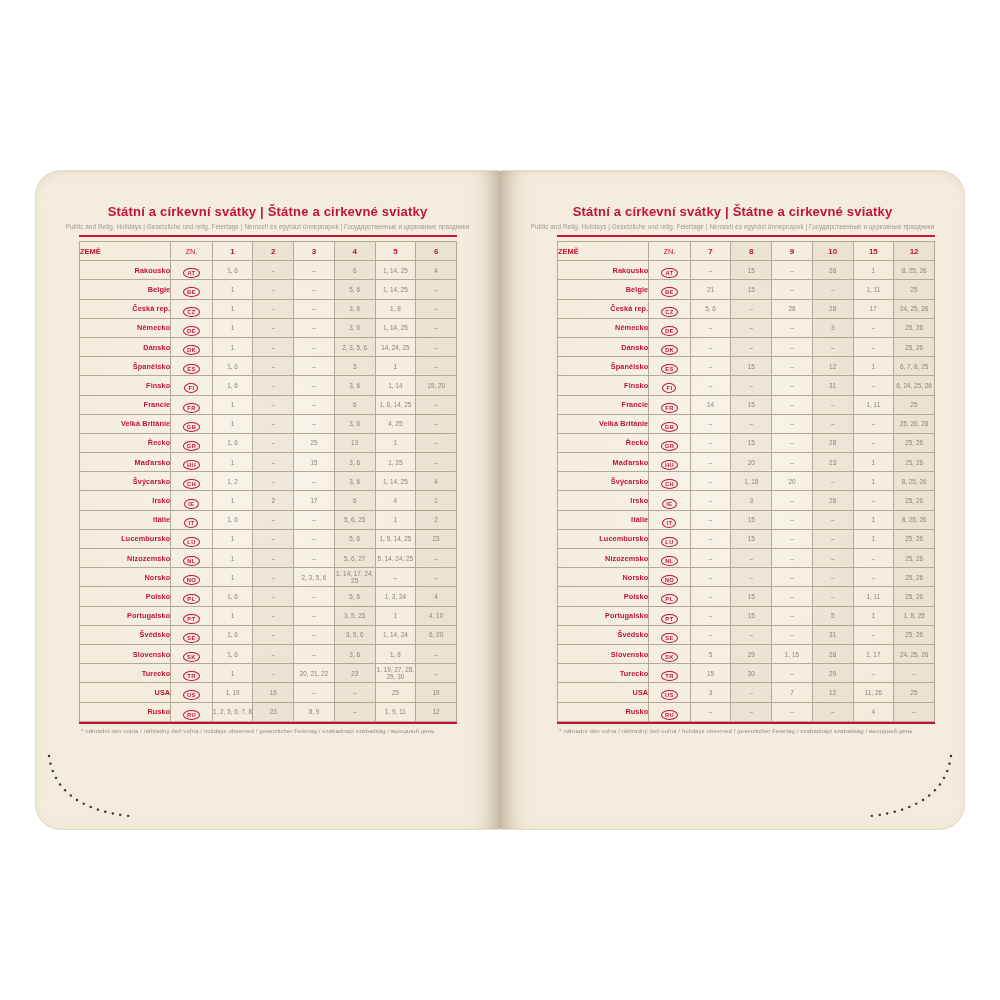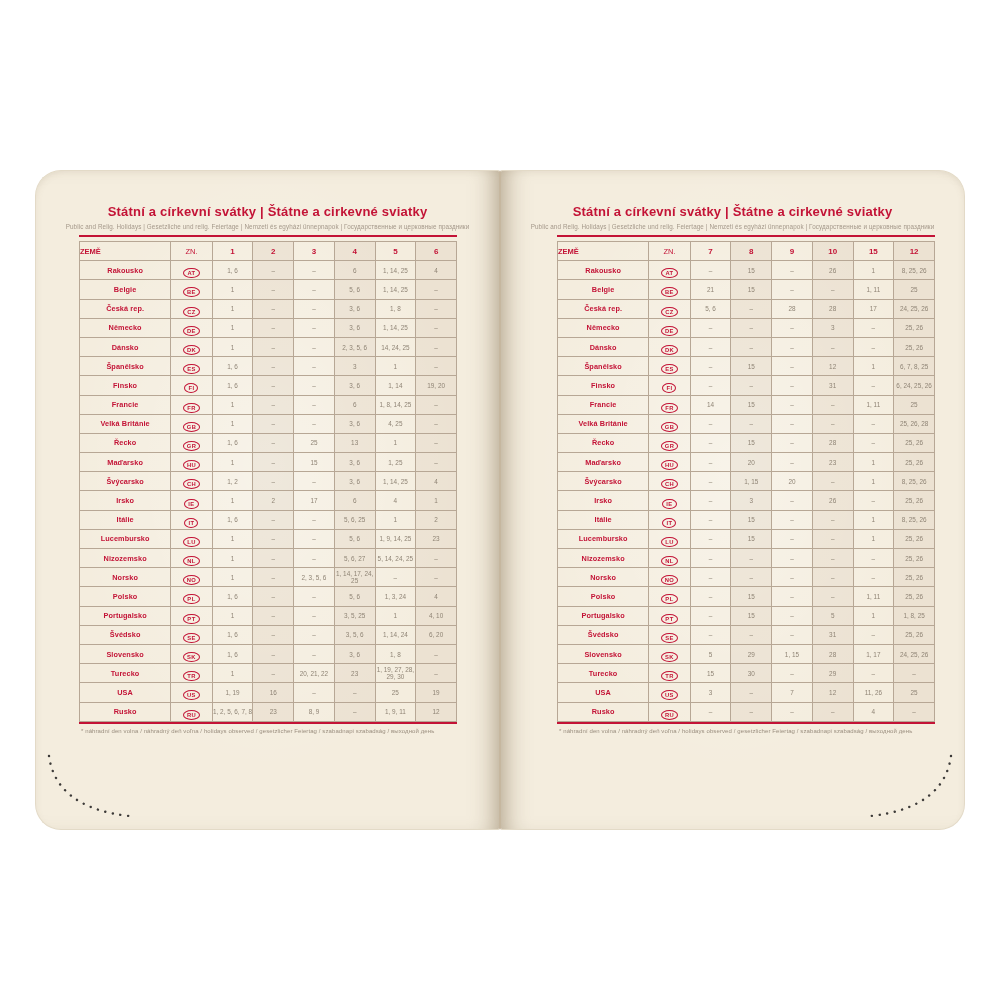--- a/index.html
+++ b/index.html
@@ -44,21 +44,21 @@
   table.holidays{
     width:100%;border-collapse:collapse;table-layout:fixed;margin-top:4px;
   }
   table.holidays th, table.holidays td{
     border:1px solid #b7a795;padding:0;height:19.2px;box-sizing:border-box;
     vertical-align:middle;
   }
   th.h-country{color:#c31336;font-size:7.5px;font-weight:bold;text-align:left;padding-left:4px;}
   th.h-code{color:#c31336;font-size:7.5px;font-weight:normal;text-align:center;}
   th.h-month{color:#c31336;font-size:8px;font-weight:bold;text-align:center;}
-  td.c-country{color:#c31336;font-size:7.3px;font-weight:bold;text-align:center;padding-left:4px;letter-spacing:.1px;}
+  td.c-country{color:#c31336;font-size:7.3px;font-weight:bold;text-align:right;padding-left:4px;letter-spacing:.1px;}
   td.c-code{text-align:center;}
   .badge{
     display:inline-block;border:1px solid #c31336;color:#c31336;
     font-size:5.8px;font-weight:bold;line-height:6px;
     border-radius:50%;padding:1px 3px;letter-spacing:.4px;
   }
   td.c-val{color:#8f8475;font-size:6.4px;text-align:center;line-height:7px;padding:0 1px;}
   .shade{background:rgba(167,142,104,.10);}
   .bottom-rule{height:2px;background:#c31336;margin-top:0;}
   .footnote{font-size:6px;color:#9a8e7f;margin-top:4px;padding-left:2px;letter-spacing:.1px;white-space:nowrap;}

